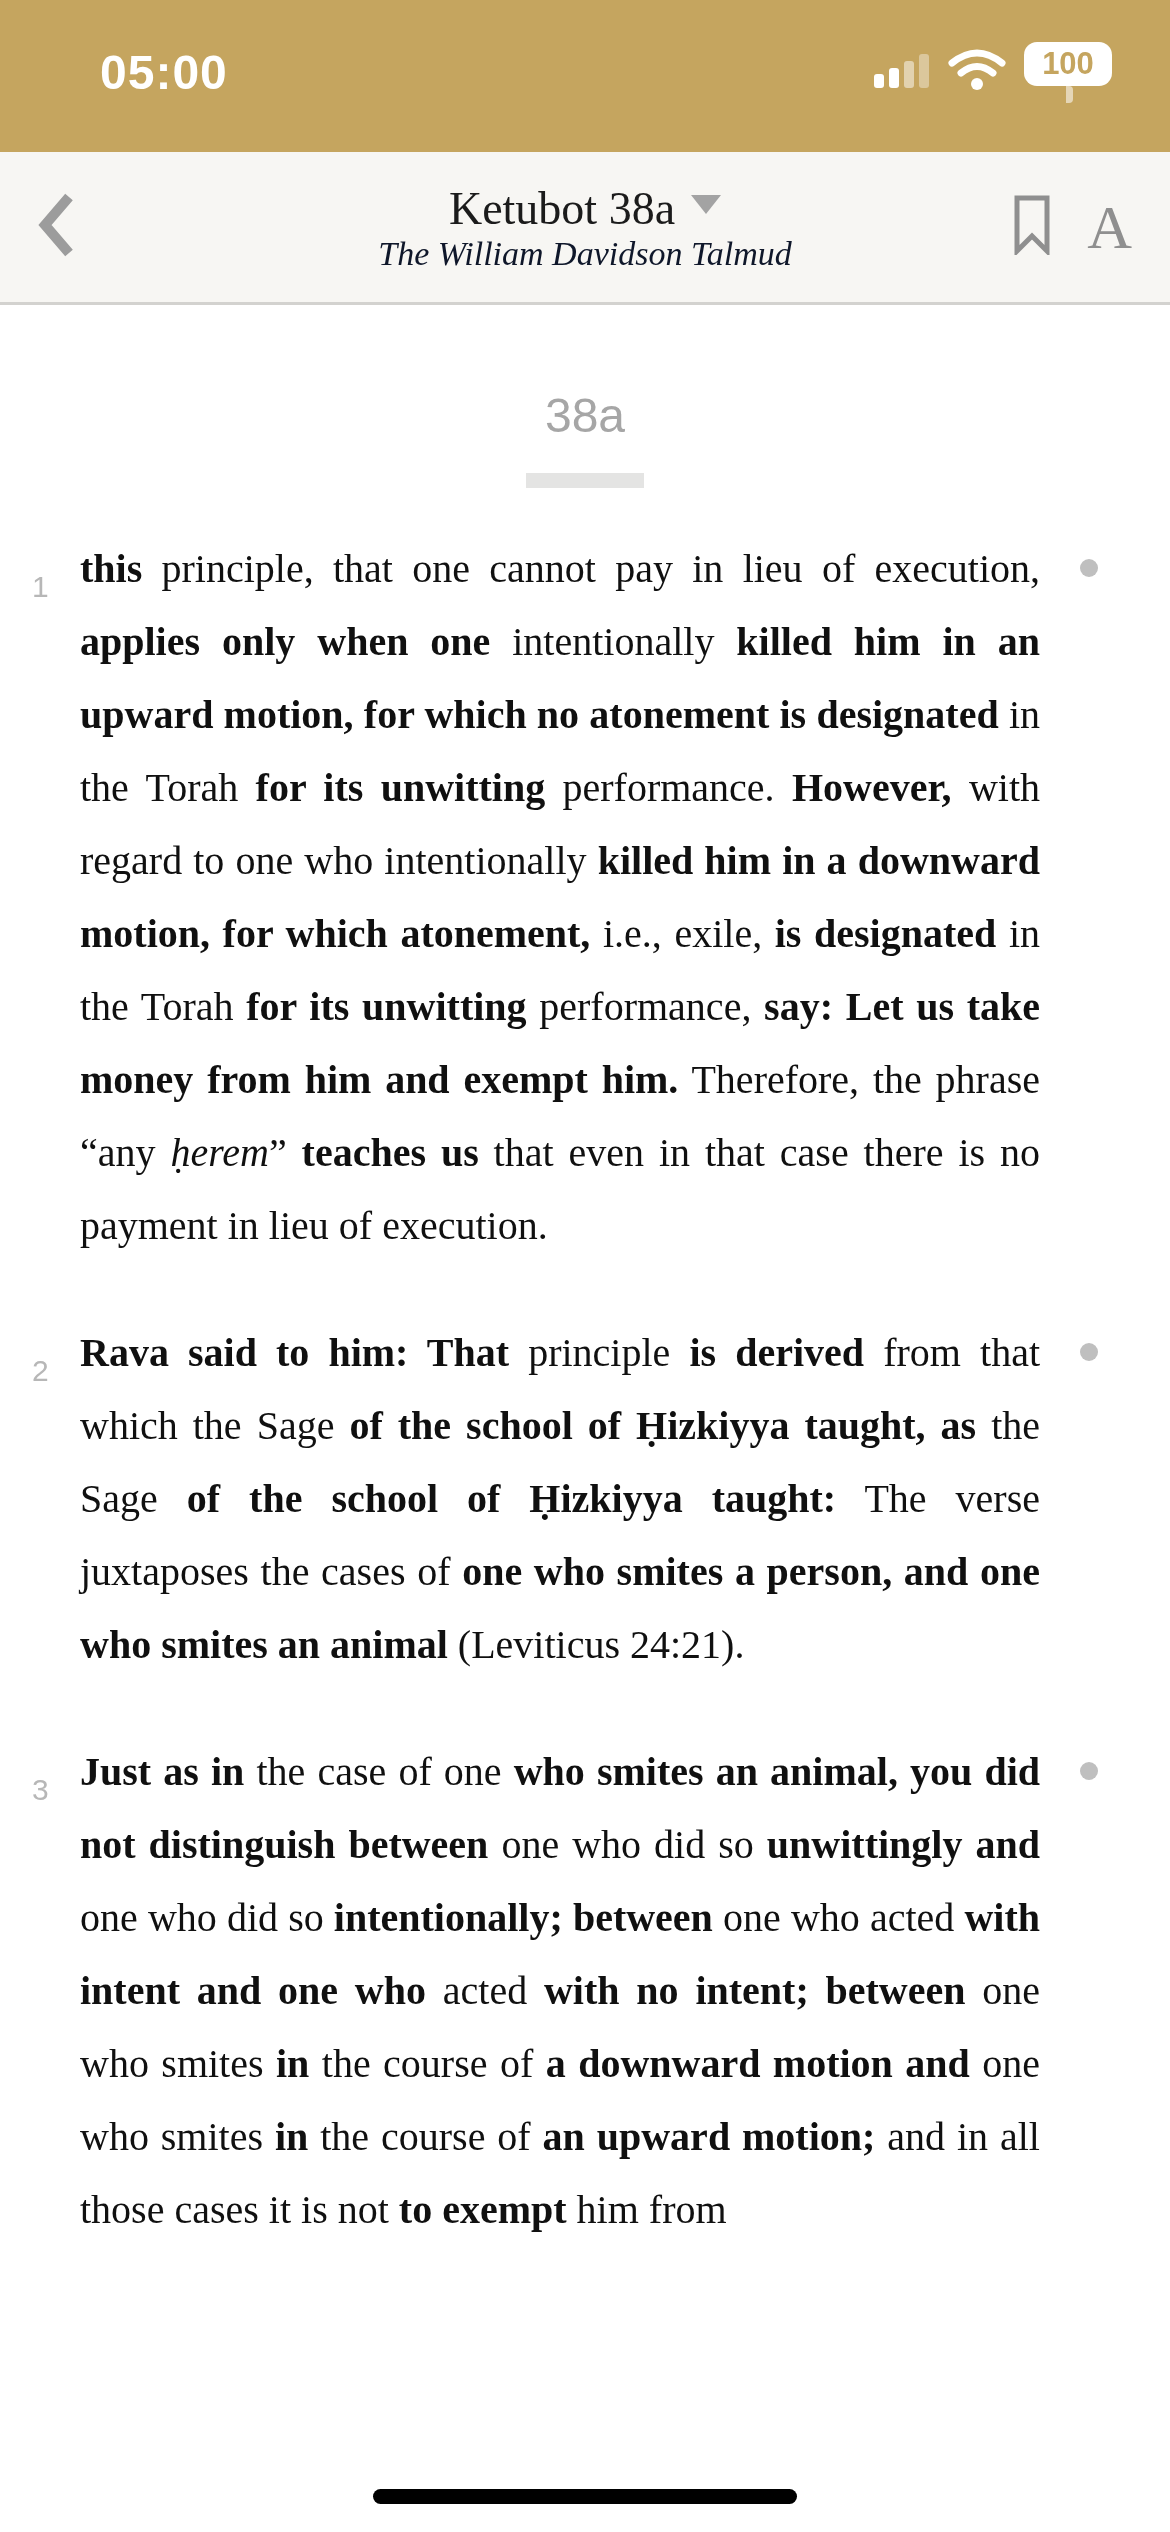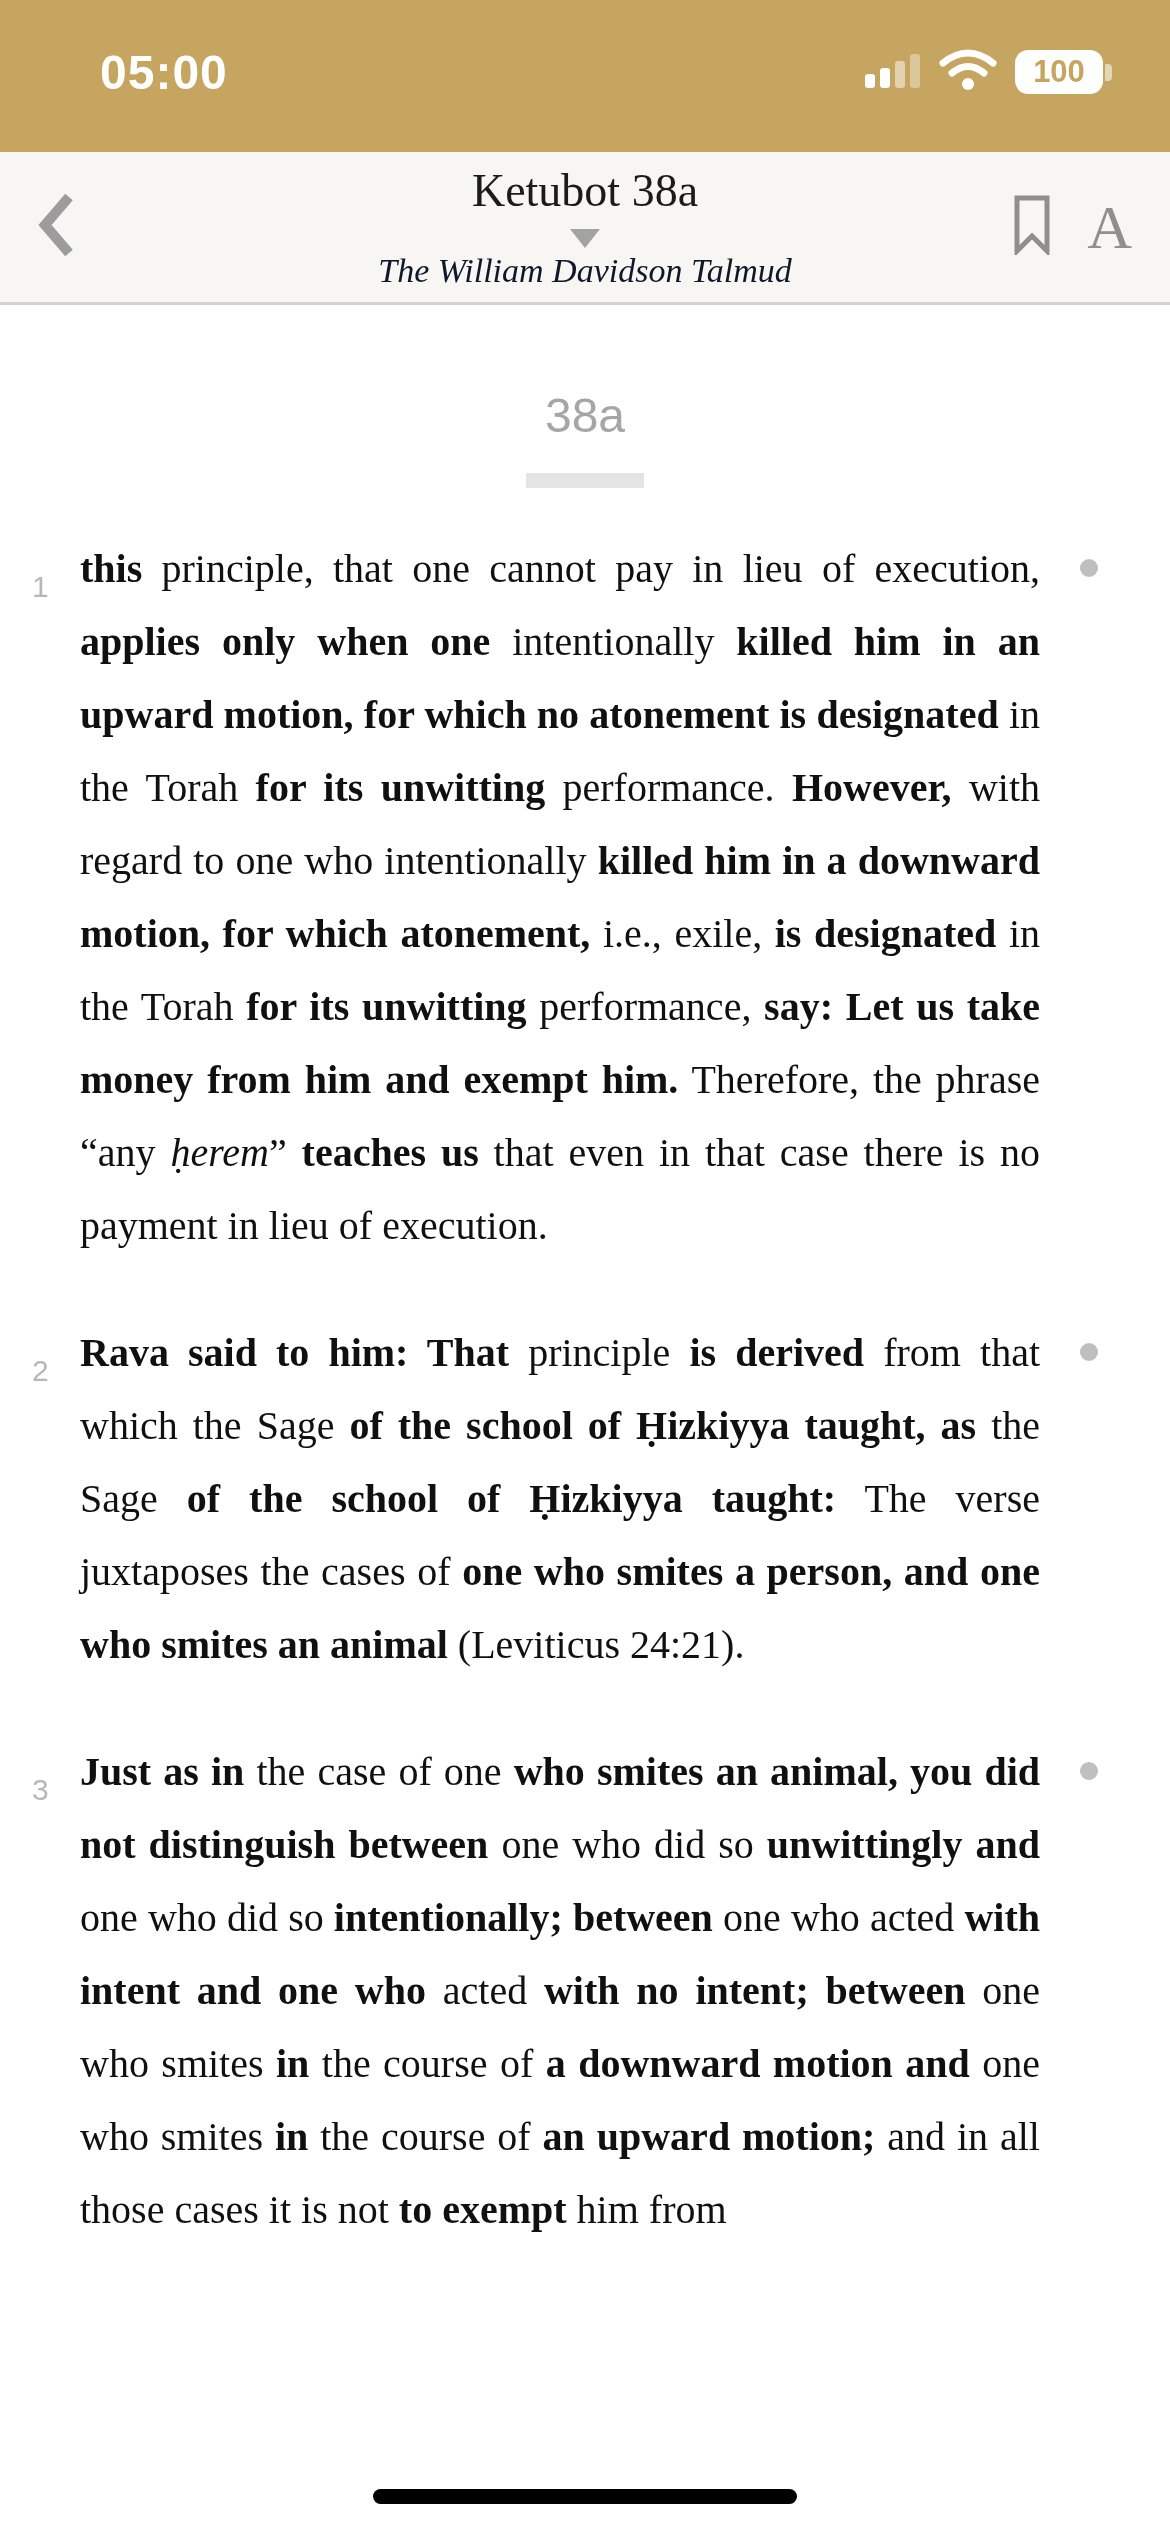--- a/index.html
+++ b/index.html
@@ -19,30 +19,30 @@
     font-size:48px;font-weight:700;letter-spacing:1px;
   }
   .sicons{display:flex;align-items:center;gap:18px;}
   .battery{
     width:88px;height:44px;border-radius:13px;background:#ffffff;
     display:flex;align-items:center;justify-content:center;
     font-family:"Liberation Sans","DejaVu Sans",sans-serif;
     font-size:31px;font-weight:700;color:#c5a55f;
   }
   .bnub{width:7px;height:17px;border-radius:0 4px 4px 0;background:rgba(255,255,255,.55);margin-left:2px;}
-  .batwrap{display:flex;align-items:center;}
+  .batwrap{display:flex;align-items:center;flex-direction:column;}
   
   .nav{
     height:150px;background:#f7f6f3;border-bottom:3px solid #d3d2cf;
     position:relative;display:flex;align-items:center;justify-content:center;
     box-sizing:content-box;
   }
   .back{position:absolute;left:34px;top:50%;transform:translateY(-50%);width:46px;height:70px;display:flex;align-items:center;justify-content:center;cursor:pointer;}
   .navcenter{text-align:center;}
-  .titlerow{display:inline-flex;align-items:center;gap:16px;flex-direction:column;}
+  .titlerow{display:inline-flex;align-items:center;gap:16px;}
   .title{font-size:46px;color:#1b1b1b;}
   .caret{width:0;height:0;border-left:15px solid transparent;border-right:15px solid transparent;border-top:19px solid #a3a3a3;transform:translateY(-4px);}
   .subtitle{font-size:34px;font-style:italic;color:#0f172a;}
   .navicons{position:absolute;right:38px;top:50%;transform:translateY(-50%);display:flex;align-items:center;gap:36px;}
   .aicon{font-size:62px;color:#8f8f8f;line-height:1;}
   
   .content{background:#ffffff;padding-top:83px;}
   .sechead{
     text-align:center;font-family:"Liberation Sans","DejaVu Sans",sans-serif;
     font-size:48px;color:#a6a6a6;font-weight:400;

